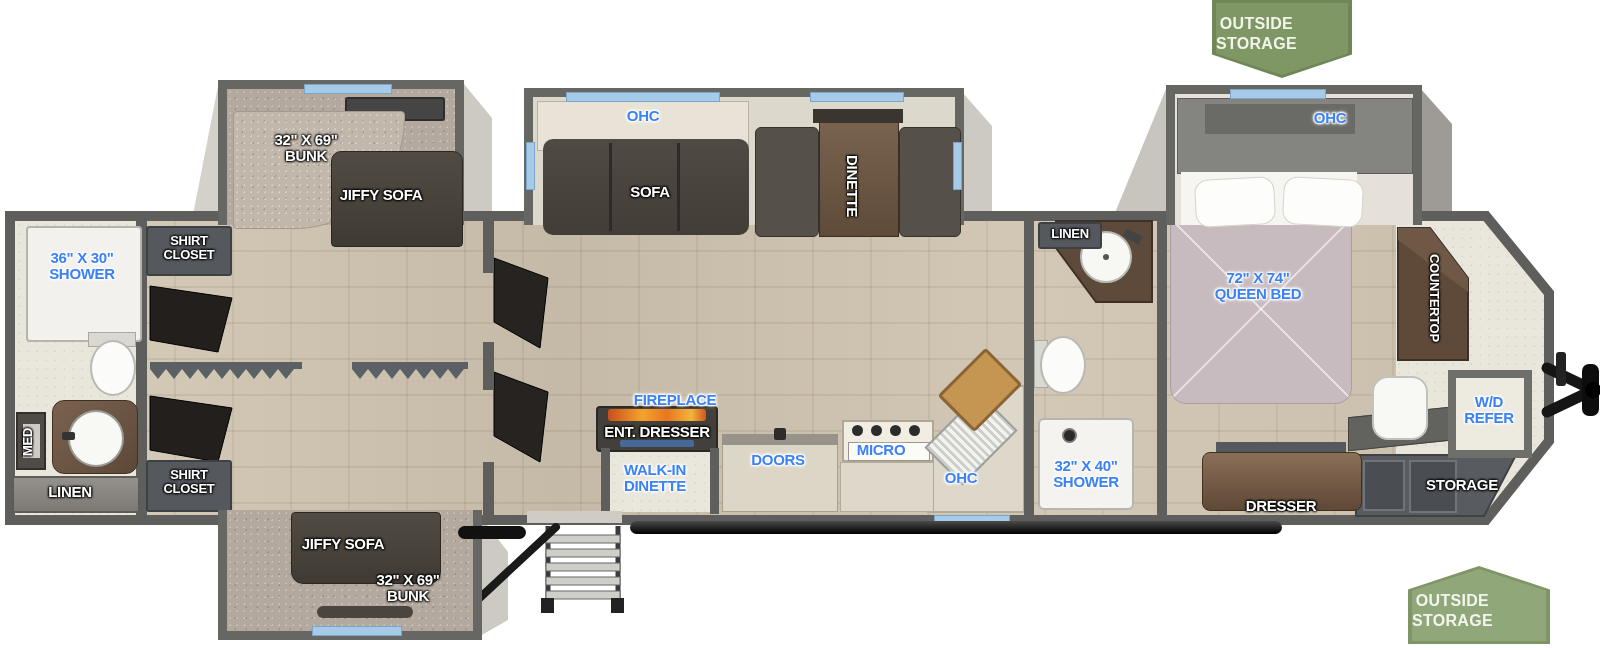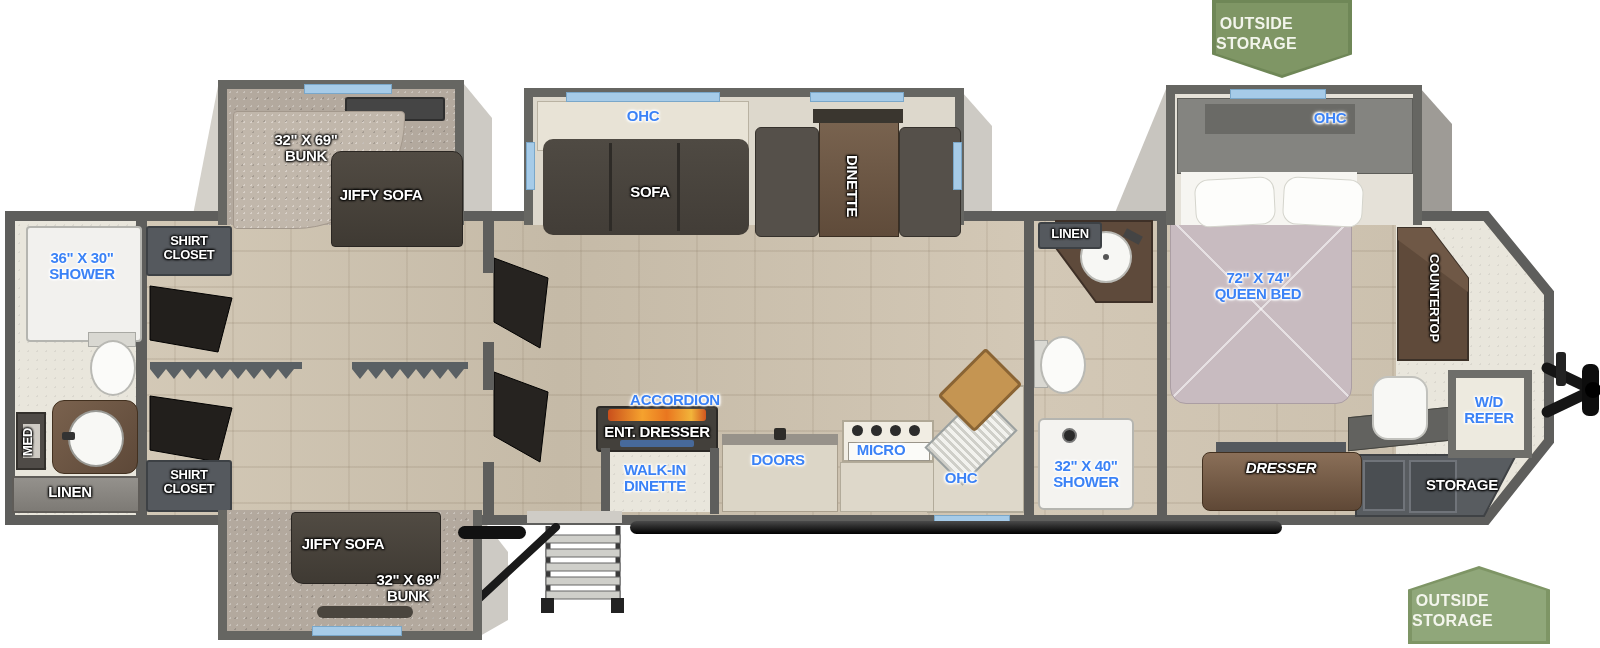--- a/index.html
+++ b/index.html
@@ -269,34 +269,34 @@
 BUNK</div>
   <div class="lbl light" style="left:321px;top:187px;width:120px;">JIFFY SOFA</div>
   <div class="lbl light" style="left:283px;top:536px;width:120px;">JIFFY SOFA</div>
   <div class="lbl light" style="left:348px;top:572px;width:120px;">32" X 69"
 BUNK</div>
 
   <div class="lbl dark" style="left:593px;top:108px;width:100px;">OHC</div>
   <div class="lbl light" style="left:600px;top:184px;width:100px;">SOFA</div>
   <div class="lbl light vert" style="left:838px;top:130px;height:112px;width:22px;">DINETTE</div>
 
-  <div class="lbl dark" style="left:615px;top:392px;width:120px;">ACCORDION</div>
+  <div class="lbl dark" style="left:615px;top:392px;width:120px;">FIREPLACE</div>
   <div class="lbl light" style="left:587px;top:424px;width:140px;">ENT. DRESSER</div>
   <div class="lbl dark" style="left:595px;top:462px;width:120px;">WALK-IN
 DINETTE</div>
   <div class="lbl dark" style="left:718px;top:452px;width:120px;">DOORS</div>
   <div class="lbl dark" style="left:821px;top:442px;width:120px;">MICRO</div>
   <div class="lbl dark" style="left:911px;top:470px;width:100px;">OHC</div>
 
   <div class="lbl light sm" style="left:1035px;top:227px;width:70px;">LINEN</div>
   <div class="lbl dark" style="left:1026px;top:458px;width:120px;">32" X 40"
 SHOWER</div>
 
   <div class="lbl dark" style="left:1280px;top:110px;width:100px;">OHC</div>
   <div class="lbl dark" style="left:1188px;top:270px;width:140px;">72" X 74"
 QUEEN BED</div>
   <div class="lbl light vert sm" style="left:1421px;top:238px;height:120px;width:20px;">COUNTERTOP</div>
-  <div class="lbl light" style="left:1211px;top:460px;width:140px;font-style:italic;">DRESSER</div>
+  <div class="lbl light" style="left:1211px;top:498px;width:140px;">DRESSER</div>
   <div class="lbl dark" style="left:1449px;top:394px;width:80px;">W/D
 REFER</div>
   <div class="lbl light" style="left:1402px;top:477px;width:120px;">STORAGE</div>
 
 </div>
 
 </body></html>

